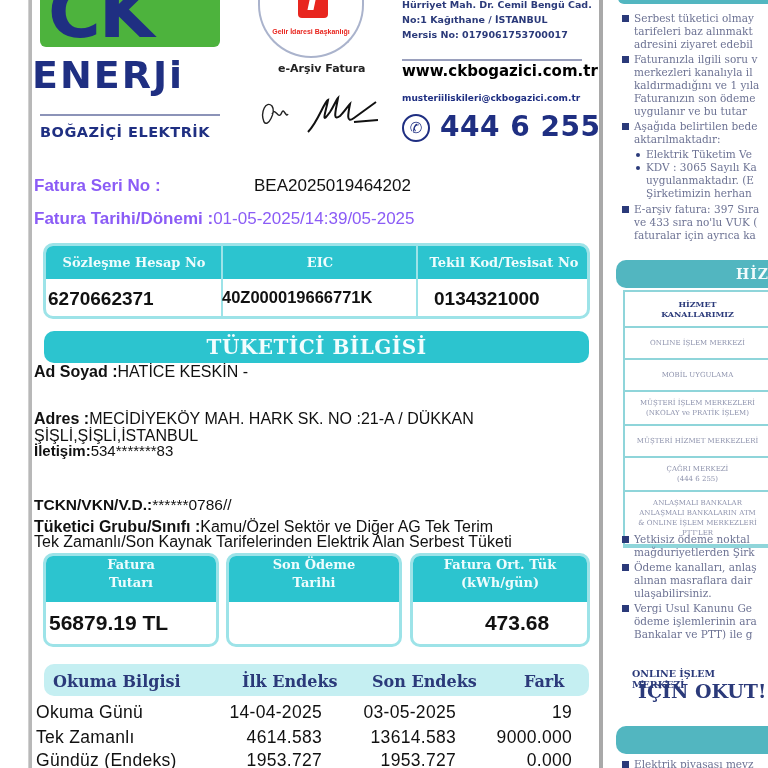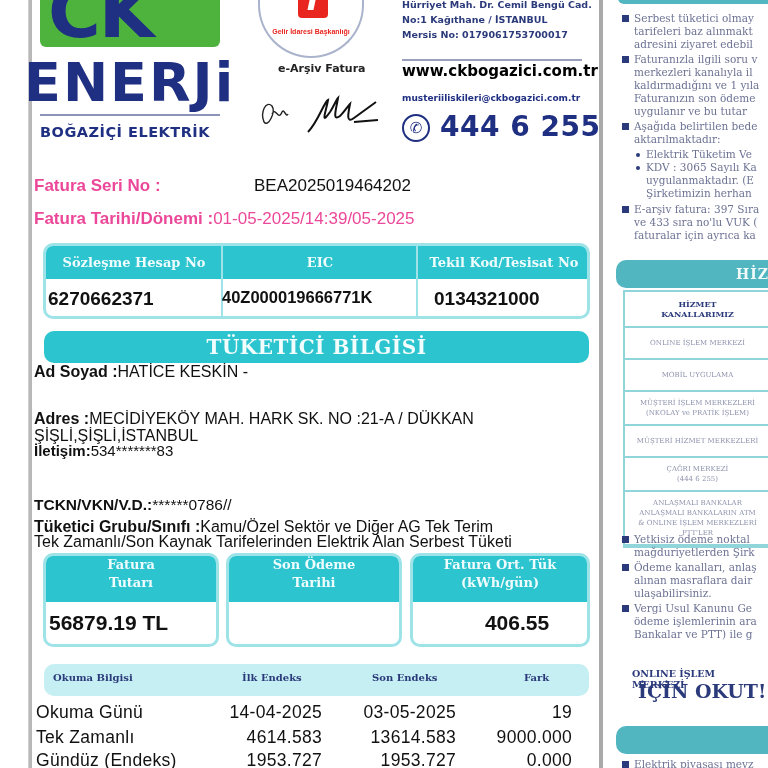--- a/index.html
+++ b/index.html
@@ -6,62 +6,62 @@
   html, body { width: 768px; height: 768px; overflow: hidden; background: #ffffff; }
   body { position: relative; font-family: "Liberation Sans", sans-serif; color: #111; }
 
   .left-gutter { position: absolute; left: 0; top: 0; width: 28px; height: 768px; background: #ffffff; }
   .left-rule { position: absolute; left: 28px; top: 0; width: 4px; height: 768px; background: #b8b8b8; border-left: 1px solid #d0d0d0; }
   .mid-rule { position: absolute; left: 599px; top: 0; width: 4px; height: 768px; background: #a9a9a9; }
 
   
   .logo-green { position: absolute; left: 40px; top: 0; width: 180px; height: 47px; background: #4db33d; border-radius: 0 0 6px 6px; overflow: hidden; }
   .logo-ck { position: absolute; left: 8px; top: -30px; font-family: "DejaVu Sans", sans-serif; font-weight: bold; font-size: 72px; color: #1f2f82; letter-spacing: -2px; }
-  .logo-enerji { position: absolute; left: 24px; top: 56px; font-family: "DejaVu Sans", sans-serif; font-weight: bold; font-size: 54px; color: #1f2f82; letter-spacing: 2px; line-height: 1; }
+  .logo-enerji { position: absolute; left: 32px; top: 56px; font-family: "DejaVu Sans", sans-serif; font-weight: bold; font-size: 38px; color: #1f2f82; letter-spacing: 2px; line-height: 1; }
   .logo-line { position: absolute; left: 40px; top: 114px; width: 180px; height: 2px; background: #8c93b8; }
   .logo-sub { position: absolute; left: 40px; top: 124px; font-family: "DejaVu Sans", sans-serif; font-weight: bold; font-size: 14.5px; color: #1f2f82; letter-spacing: 0.5px; }
 
   
   .seal { position: absolute; left: 258px; top: -22px; width: 106px; height: 80px; border-radius: 0 0 53px 53px; border: 2px solid #aab3cc; border-top: none; overflow: hidden; background: #fff; }
   .seal-mark { position: absolute; left: 38px; top: 0px; width: 30px; height: 40px; background: #e8261f; border-radius: 0 0 4px 4px; }
   .seal-mark::after { content: ""; position: absolute; left: 12px; top: 8px; width: 6px; height: 24px; background: #fff; transform: skewX(-12deg); }
   .seal-text { position: absolute; left: 0; width: 100%; top: 50px; text-align: center; font-size: 7px; color: #e8261f; font-weight: bold; }
   .earsiv { position: absolute; left: 278px; top: 62px; font-family: "DejaVu Sans", sans-serif; font-weight: bold; font-size: 11px; color: #222; }
   .signature { position: absolute; left: 258px; top: 92px; width: 124px; height: 46px; }
 
   
   .company { position: absolute; left: 402px; top: -3px; width: 190px; font-family: "DejaVu Sans", sans-serif; font-size: 9.5px; font-weight: bold; color: #2b3a7a; line-height: 15px; }
   .company-rule { position: absolute; left: 402px; top: 59px; width: 180px; height: 2px; background: #9aa0bd; }
   .website { position: absolute; left: 402px; top: 62px; font-family: "DejaVu Sans", sans-serif; font-size: 15px; font-weight: bold; color: #000000; }
   .email { position: absolute; left: 402px; top: 93px; font-family: "DejaVu Sans", sans-serif; font-size: 9px; font-weight: bold; color: #1f2f82; }
   .phone-icon { position: absolute; left: 402px; top: 114px; width: 28px; height: 28px; border: 2.5px solid #1f2f82; border-radius: 50%; display: flex; align-items: center; justify-content: center; color: #1f2f82; font-size: 15px; }
   .phone { position: absolute; left: 440px; top: 110px; font-family: "DejaVu Sans", sans-serif; font-size: 28px; font-weight: bold; color: #1f2f82; letter-spacing: 0.5px; }
 
   
-  .field-line { position: absolute; left: 34px; font-size: 17px; color: #ec4899; white-space: nowrap; }
+  .field-line { position: absolute; left: 34px; font-size: 17px; color: #8b5cf6; white-space: nowrap; }
   .field-line .lbl { font-weight: bold; }
   .serial-val { position: absolute; left: 254px; top: 176px; font-size: 17px; }
 
   
   .teal { background: #2cc4cf; }
   .box { position: absolute; border: 3px solid #9de3e8; border-radius: 10px; overflow: hidden; background: #fff; }
   .hdr-cell { position: absolute; color: #eefcfd; font-family: "DejaVu Serif", serif; font-weight: bold; font-size: 13px; text-align: center; display: flex; align-items: center; justify-content: center; line-height: 17px; }
   .val-cell { position: absolute; font-weight: bold; font-size: 19px; display: flex; align-items: center; }
   .vdiv { position: absolute; width: 2px; background: #9de3e8; }
 
   .section-banner { position: absolute; left: 44px; top: 331px; width: 545px; height: 32px; border-radius: 10px; background: #2cc4cf; color: #f2fdfe; font-family: "DejaVu Serif", serif; font-weight: bold; font-size: 20px; text-align: center; line-height: 32px; letter-spacing: 0.5px; }
 
   .cust { position: absolute; left: 34px; font-size: 16px; white-space: nowrap; line-height: 16px; }
   .cust .lbl { font-weight: bold; }
 
   .mini-box { position: absolute; top: 553px; width: 176px; height: 94px; border: 3px solid #9de3e8; border-radius: 10px; overflow: hidden; background: #fff; }
   .mini-hdr { height: 46px; background: #2cc4cf; color: #eefcfd; font-family: "DejaVu Serif", serif; font-weight: bold; font-size: 13px; text-align: center; display: flex; align-items: flex-start; justify-content: center; line-height: 18px; padding: 0 4px; }
   .mini-val { height: 42px; display: flex; align-items: center; font-weight: bold; font-size: 21px; }
 
-  .reading-hdr { position: absolute; left: 44px; top: 664px; width: 545px; height: 32px; border-radius: 10px; background: #c5eff2; color: #2b3a7a; font-family: "DejaVu Serif", serif; font-weight: bold; font-size: 10px; }
+  .reading-hdr { position: absolute; left: 44px; top: 664px; width: 545px; height: 32px; border-radius: 10px; background: #c5eff2; color: #2b3a7a; font-family: "DejaVu Serif", serif; font-weight: bold; font-size: 16px; }
   .reading-hdr span { position: absolute; top: 8px; }
   .rrow { position: absolute; left: 34px; width: 540px; height: 22px; font-size: 17.5px; letter-spacing: 0.3px; }
   .rrow span { position: absolute; top: 0; white-space: nowrap; }
   .c1 { left: 2px; }
   .c2 { right: 252px; }
   .c3 { right: 118px; }
   .c4 { right: 2px; }
 
   
   .rp { position: absolute; left: 608px; top: 0; width: 160px; height: 768px; overflow: hidden; }
@@ -171,21 +171,21 @@
       </div>
     </div>
 </div>
 <div class="mini-box" style="left:410px; width:180px;">
   <div class="mini-hdr">
       <div>
         <div>Fatura Ort. Tük</div>
         <div>(kWh/gün)</div>
       </div>
     </div>
-  <div class="mini-val" style="justify-content:center; padding-left:34px;">406.55</div>
+  <div class="mini-val" style="justify-content:center; padding-left:34px;">473.68</div>
 </div>
 
 <div class="reading-hdr">
   <span style="left:9px;">Okuma Bilgisi</span>
   <span style="left:198px;">İlk Endeks</span>
   <span style="left:328px;">Son Endeks</span>
   <span style="left:480px;">Fark</span>
 </div>
 <div class="rrow" style="top:702px;">
   <span class="c1">Okuma Günü</span>

